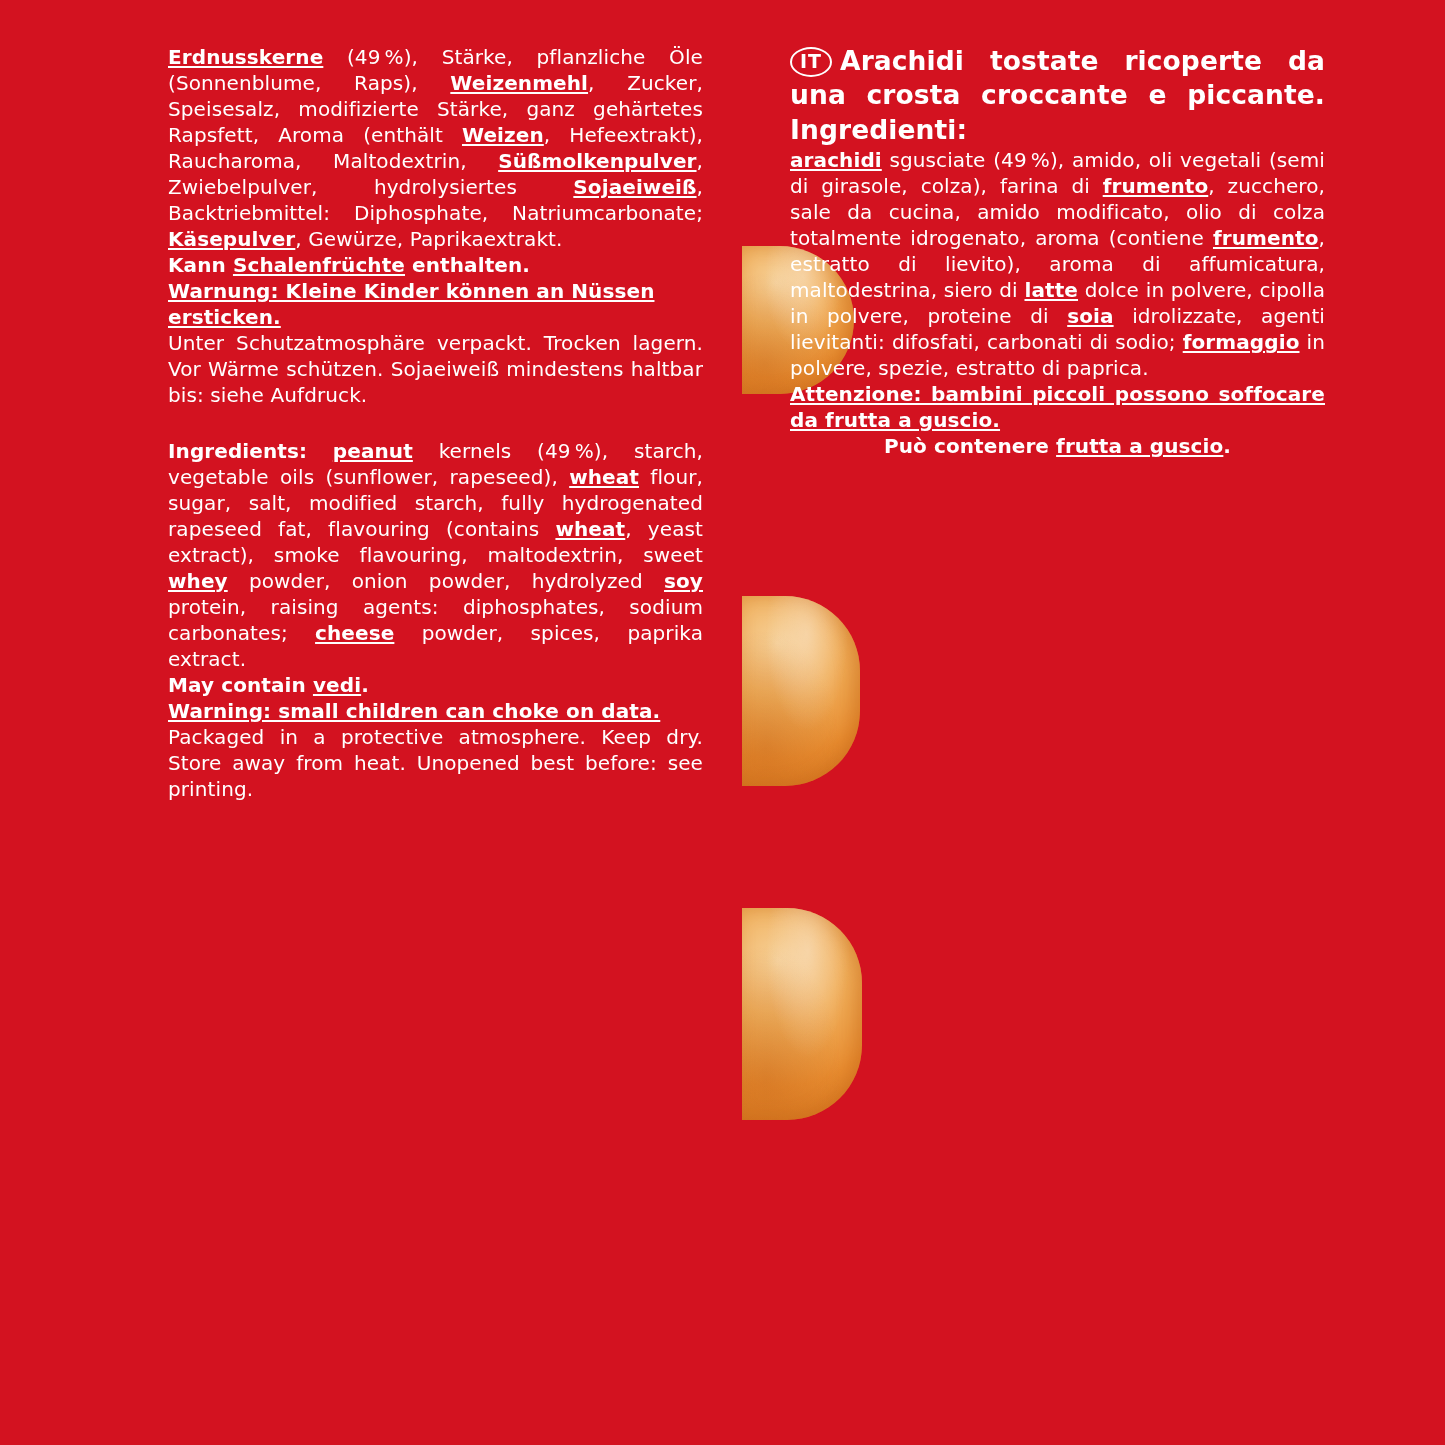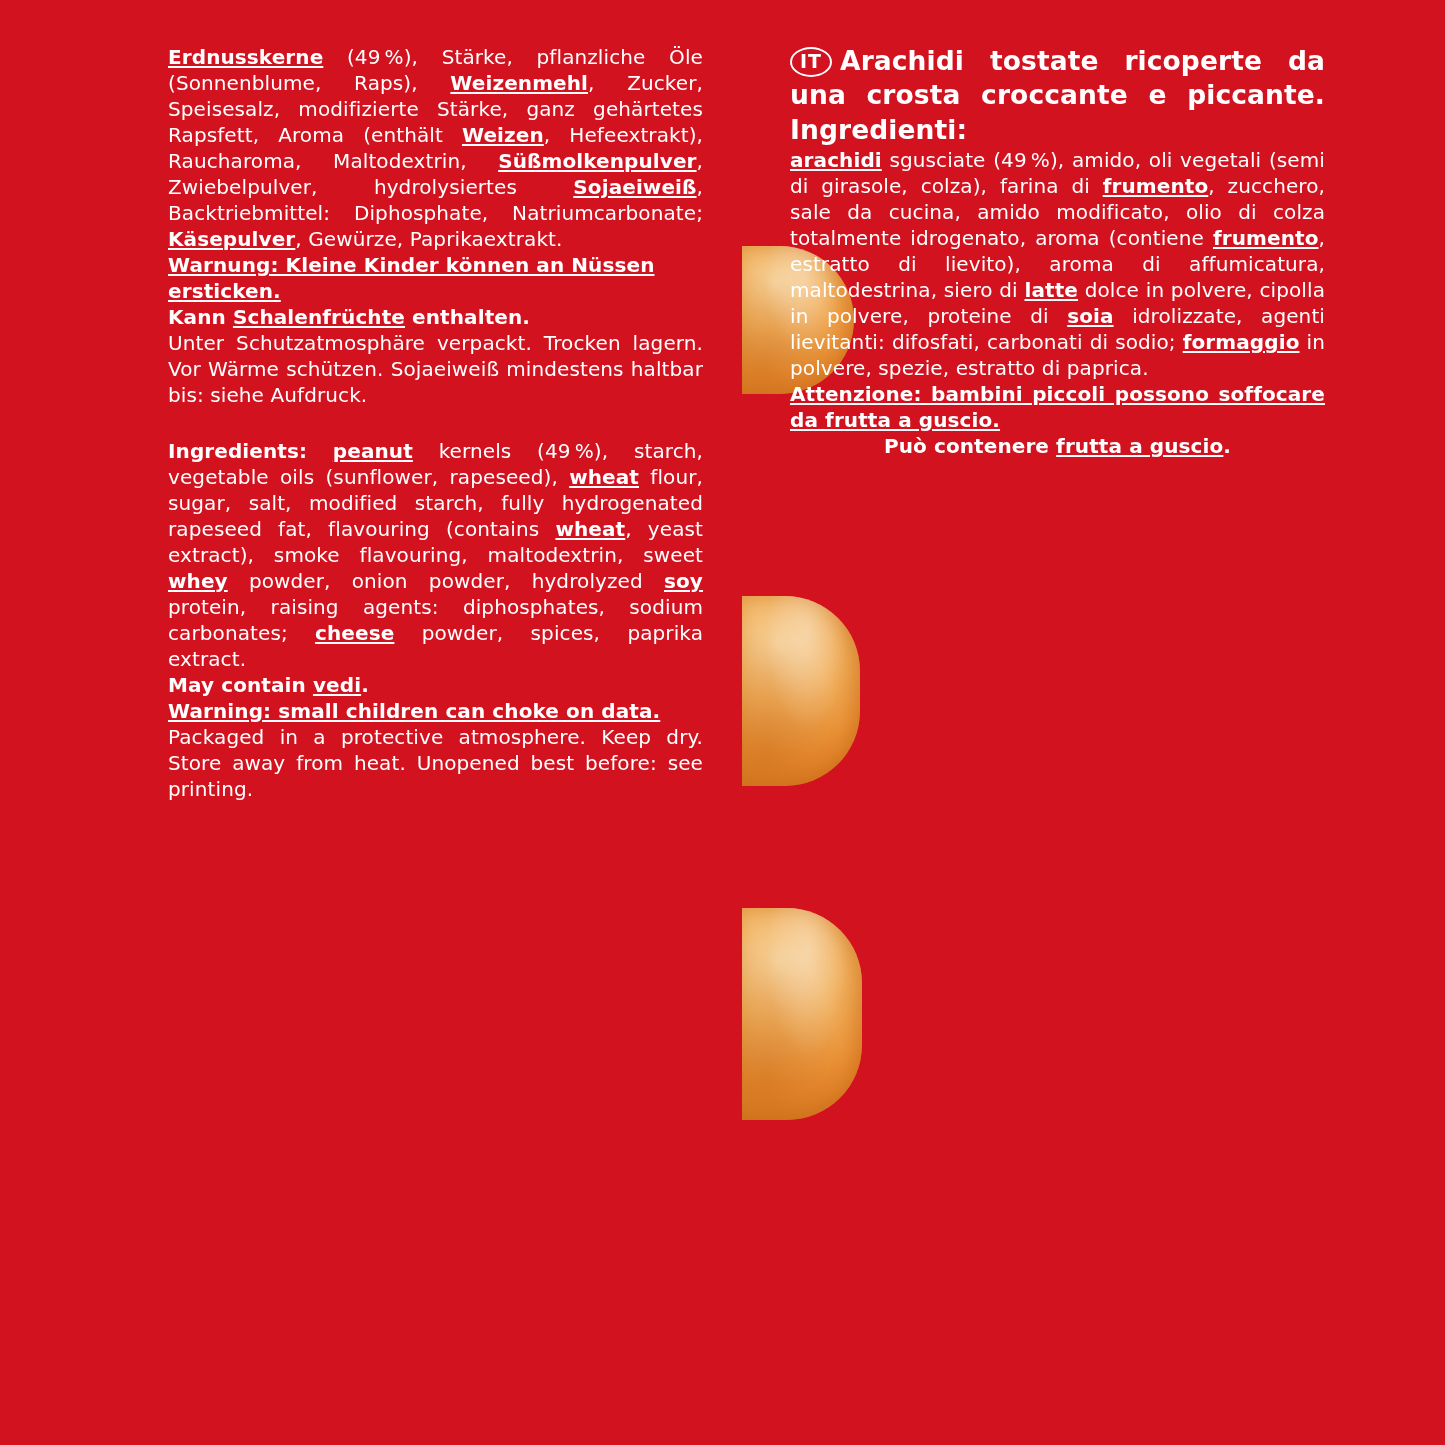--- a/index.html
+++ b/index.html
@@ -90,22 +90,22 @@
 <div class="page">
 
   <div class="snack snack-1"></div>
   <div class="snack snack-2"></div>
   <div class="snack snack-3"></div>
 
   <div class="col col-left">
 
     <div class="block">
       <div class="para just"><span class="bu">Erdnusskerne</span> (49 %), Stärke, pflanzliche Öle (Sonnenblume, Raps), <span class="bu">Weizenmehl</span>, Zucker, Speisesalz, modifizierte Stärke, ganz gehärtetes Rapsfett, Aroma (enthält <span class="bu">Weizen</span>, Hefeextrakt), Raucharoma, Maltodextrin, <span class="bu">Süßmolkenpulver</span>, Zwiebelpulver, hydrolysiertes <span class="bu">Sojaeiweiß</span>, Backtriebmittel: Diphosphate, Natriumcarbonate; <span class="bu">Käsepulver</span>, Gewürze, Paprikaextrakt.</div>
+      <div class="para"><span class="b">Kann <span class="bu">Schalenfrüchte</span> enthalten.</span></div>
       <div class="para"><span class="bu">Warnung: Kleine Kinder können an Nüssen ersticken.</span></div>
-      <div class="para"><span class="b">Kann <span class="bu">Schalenfrüchte</span> enthalten.</span></div>
       <div class="para just">Unter Schutzatmosphäre verpackt. Trocken lagern. Vor Wärme schützen. Sojaeiweiß mindestens haltbar bis: siehe Aufdruck.</div>
     </div>
 
     <div class="block">
       <div class="para just"><span class="b">Ingredients:</span> <span class="bu">peanut</span> kernels (49 %), starch, vegetable oils (sunflower, rapeseed), <span class="bu">wheat</span> flour, sugar, salt, modified starch, fully hydrogenated rapeseed fat, flavouring (contains <span class="bu">wheat</span>, yeast extract), smoke flavouring, maltodextrin, sweet <span class="bu">whey</span> powder, onion powder, hydrolyzed <span class="bu">soy</span> protein, raising agents: diphosphates, sodium carbonates; <span class="bu">cheese</span> powder, spices, paprika extract.</div>
       <div class="para"><span class="b">May contain <span class="bu">vedi</span>.</span></div>
       <div class="para"><span class="bu">Warning: small children can choke on data.</span></div>
       <div class="para just">Packaged in a protective atmosphere. Keep dry. Store away from heat. Unopened best before: see printing.</div>
     </div>
 

